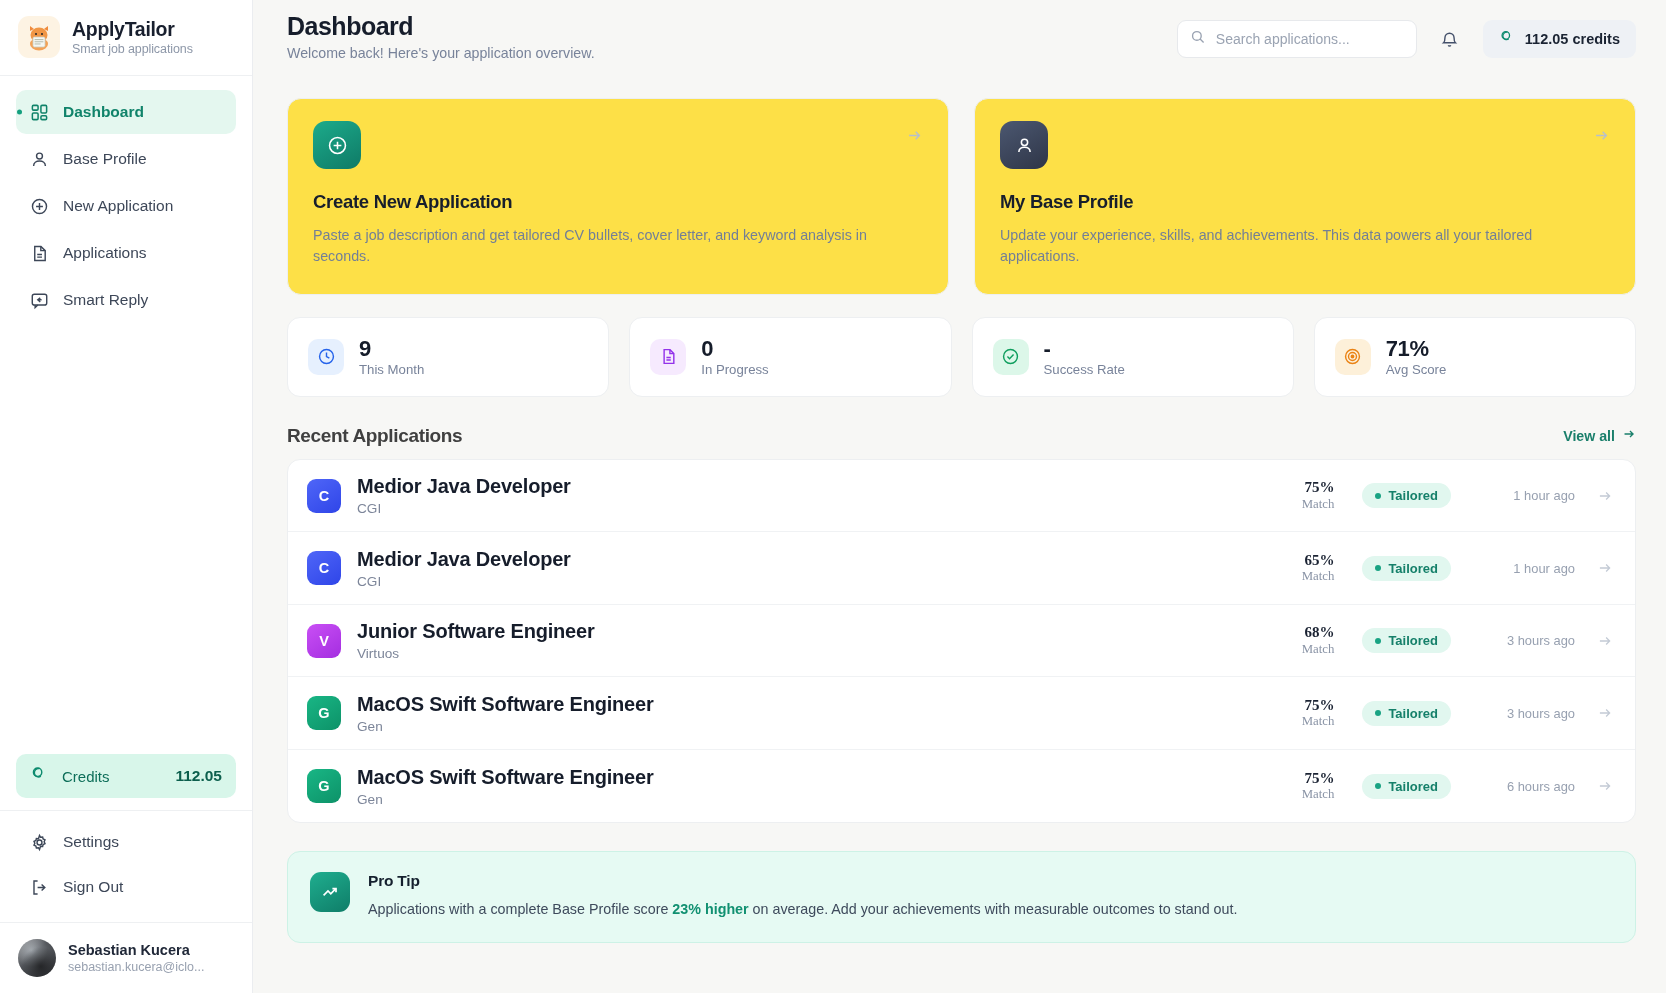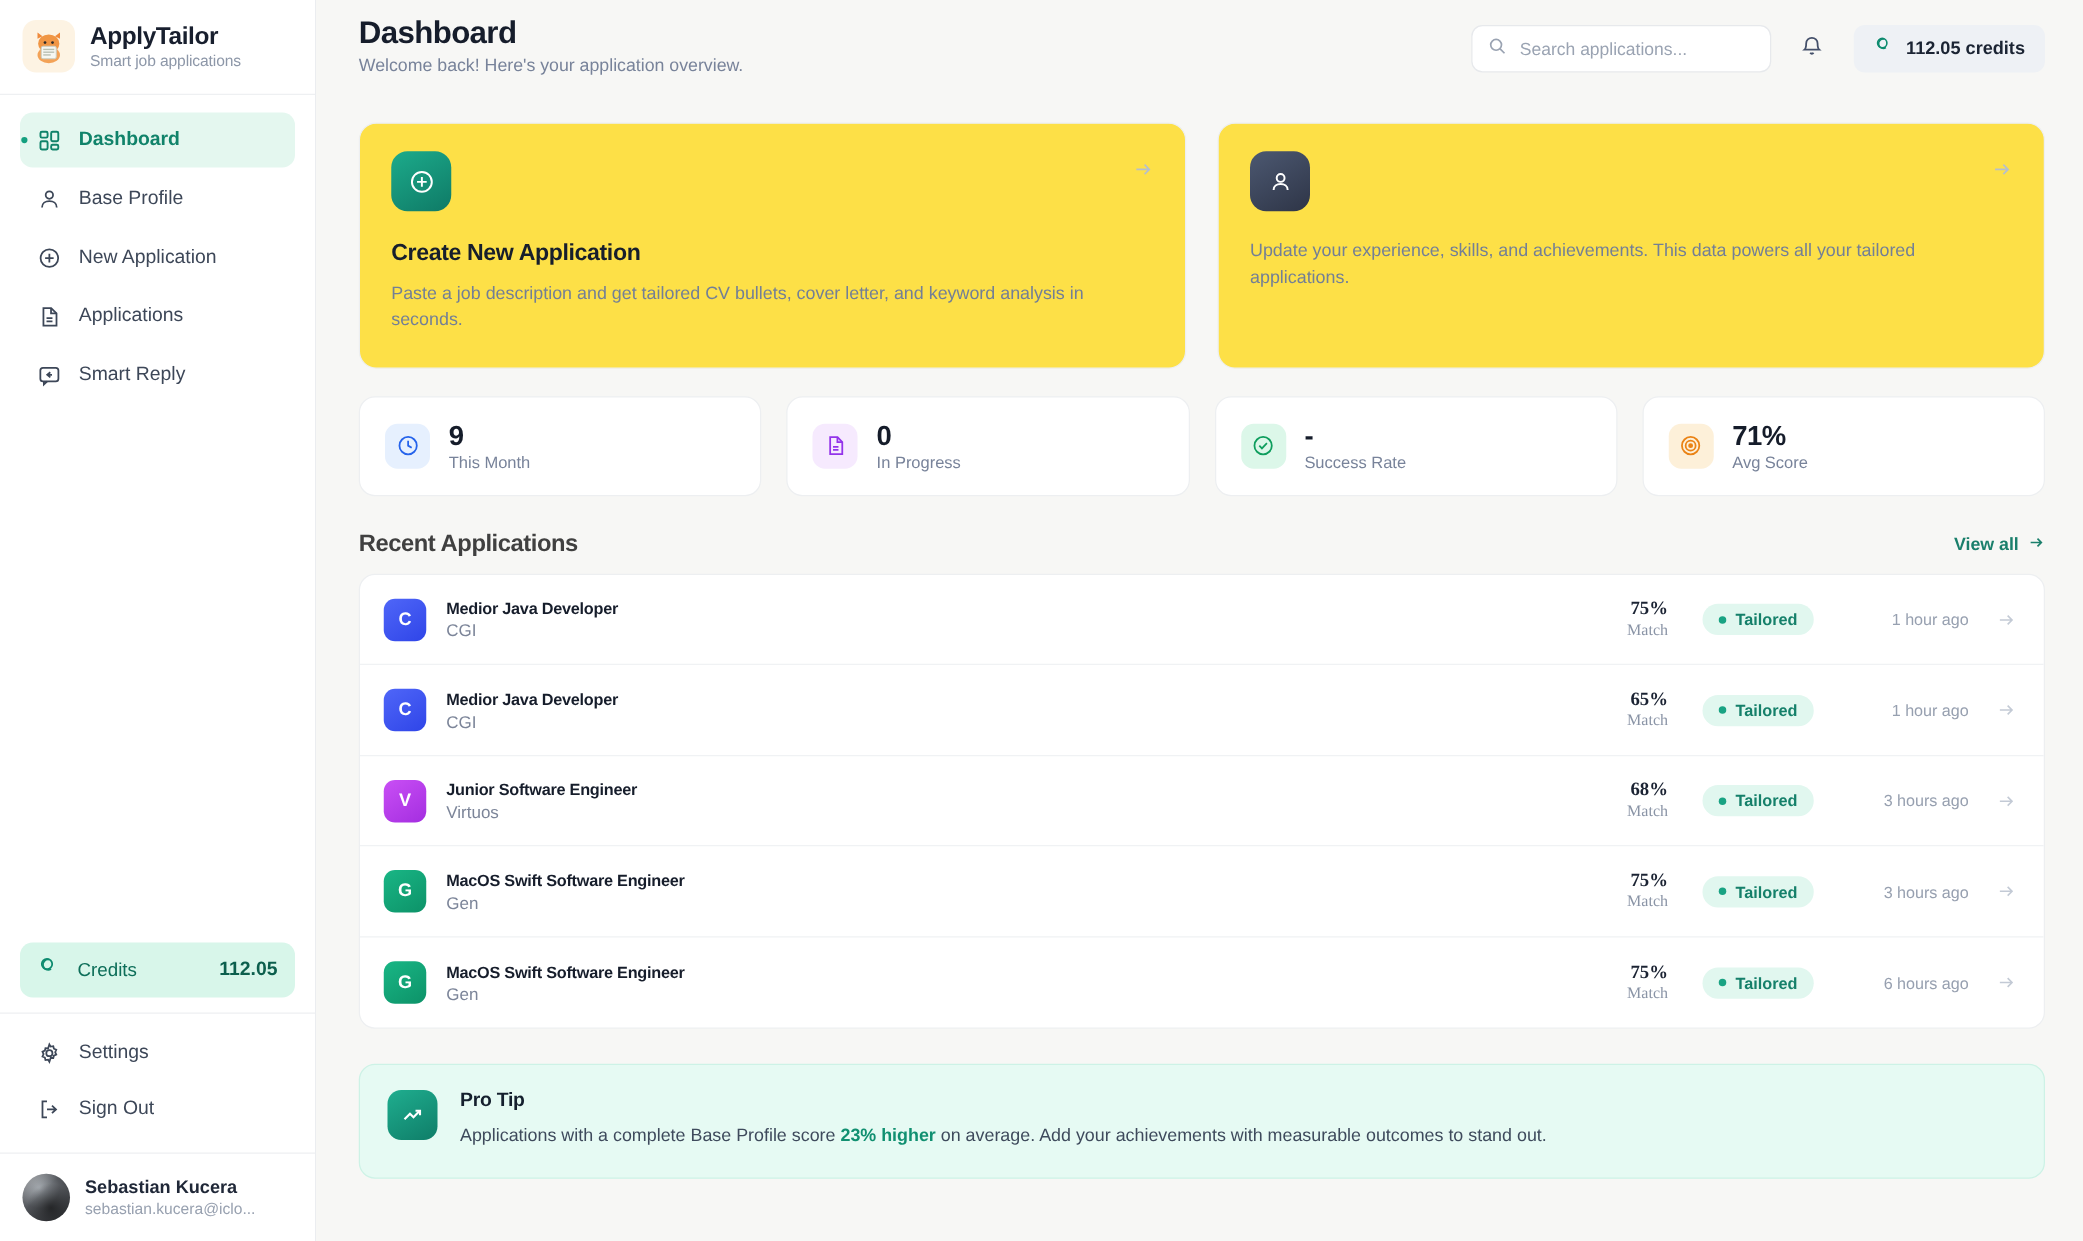--- a/index.html
+++ b/index.html
@@ -83,21 +83,21 @@
 
   
   .main { flex: 1 1 auto; height: 993px; display: flex; flex-direction: column; background: #f7f7f5; overflow: hidden; }
 
   .topbar {
     height: 76px; flex: 0 0 76px; display: flex; align-items: flex-start;
     padding: 11px 30px 0 34px; gap: 20px;
   }
   .page-title { font-size: 25px; font-weight: 700; letter-spacing: -0.5px; color: #161d2b; line-height: 1.25; }
   .page-sub { font-size: 14.2px; color: #78839a; margin-top: 3px; }
-  .top-right { margin-left: auto; display: flex; align-items: center; gap: 16px; padding-top: 9px; }
+  .top-right { margin-left: auto; display: flex; align-items: flex-end; gap: 16px; padding-top: 9px; }
   .search-box {
     width: 240px; height: 38px; background: #fff; border: 1px solid #e7e9ec;
     border-radius: 9px; display: flex; align-items: center; gap: 10px; padding: 0 12px;
   }
   .search-box input {
     border: 0; outline: 0; font-size: 14px; color: #3b4455;
     font-family: "Liberation Sans", sans-serif; width: 100%; background: transparent;
   }
   .search-box input::placeholder { color: #9aa3b2; }
   .bell-btn { width: 34px; height: 34px; display: flex; align-items: center; justify-content: center; cursor: pointer; }
@@ -142,21 +142,21 @@
 
   .list-card { background: #fff; border: 1px solid #edeff1; border-radius: 13px; overflow: hidden; }
   .app-row { display: flex; align-items: center; height: 72.5px; padding: 0 22px 0 19px; border-bottom: 1px solid #f0f2f4; cursor: pointer; }
   .app-row:last-child { border-bottom: 0; }
   .row-av {
     width: 34px; height: 34px; border-radius: 9px; flex: 0 0 34px;
     color: #fff; font-size: 14.5px; font-weight: 700;
     display: flex; align-items: center; justify-content: center; margin-right: 16px;
   }
   .row-main { display: flex; flex-direction: column; gap: 3px; min-width: 0; }
-  .row-title { font-size: 13px; font-weight: 600; letter-spacing: -0.2px; color: #161d2b; }
+  .row-title { font-size: 20px; font-weight: 600; letter-spacing: -0.2px; color: #161d2b; }
   .row-company { font-size: 13.6px; color: #7c8characters; color: #7c8599; }
   .row-right { margin-left: auto; display: flex; align-items: center; gap: 0; }
   .match-box { text-align: right; width: 76px; font-family: Liberation Serif, serif; }
   .match-pct { font-size: 15px; font-weight: 700; color: #1b2troubles; color: #1b2333; line-height: 1.1; }
   .match-lbl { font-size: 12.8px; color: #8a94a6; margin-top: 1px; }
   .badge {
     margin-left: 28px; height: 25px; border-radius: 13px; background: #e1f7ef;
     display: flex; align-items: center; gap: 7px; padding: 0 13px;
     font-size: 13px; font-weight: 600; color: #15806a;
   }
@@ -373,20 +373,21 @@
             <svg width="23" height="23" viewBox="0 0 22 22" fill="none" stroke="#ffffff" stroke-width="1.5">
               <circle cx="11" cy="8" r="3"></circle>
                 <path d="M5.6 17.2c0-2.9 2.4-4.6 5.4-4.6s5.4 1.7 5.4 4.6"></path>
             </svg>
           </div>
           <div class="hero-arrow">
             <svg width="17" height="17" viewBox="0 0 20 20" fill="none" stroke="currentColor" stroke-width="1.6">
               <path d="M3.6 10h12.2M11.4 5.6 15.8 10l-4.4 4.4"></path>
             </svg>
           </div>
+          <div class="hero-title">My Base Profile</div>
           <div class="hero-desc">Update your experience, skills, and achievements. This data powers all your tailored applications.</div>
         </div>
       </div>
 
       <div class="stats-row">
 
         <div class="stat-card">
           <div class="stat-ico" style="background:#e6f0fe">
             <svg width="19" height="19" viewBox="0 0 20 20" fill="none" stroke="#2563eb" stroke-width="1.5">
               <circle cx="10" cy="10" r="7.3"></circle>

